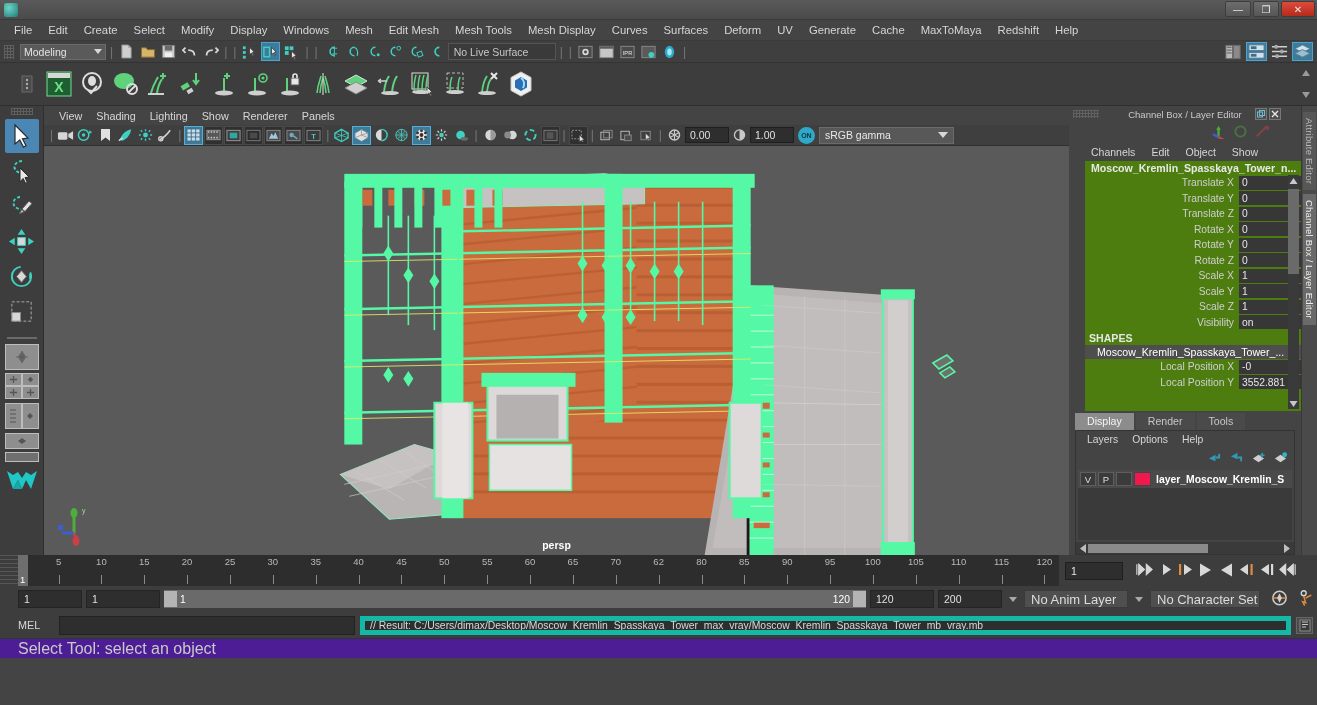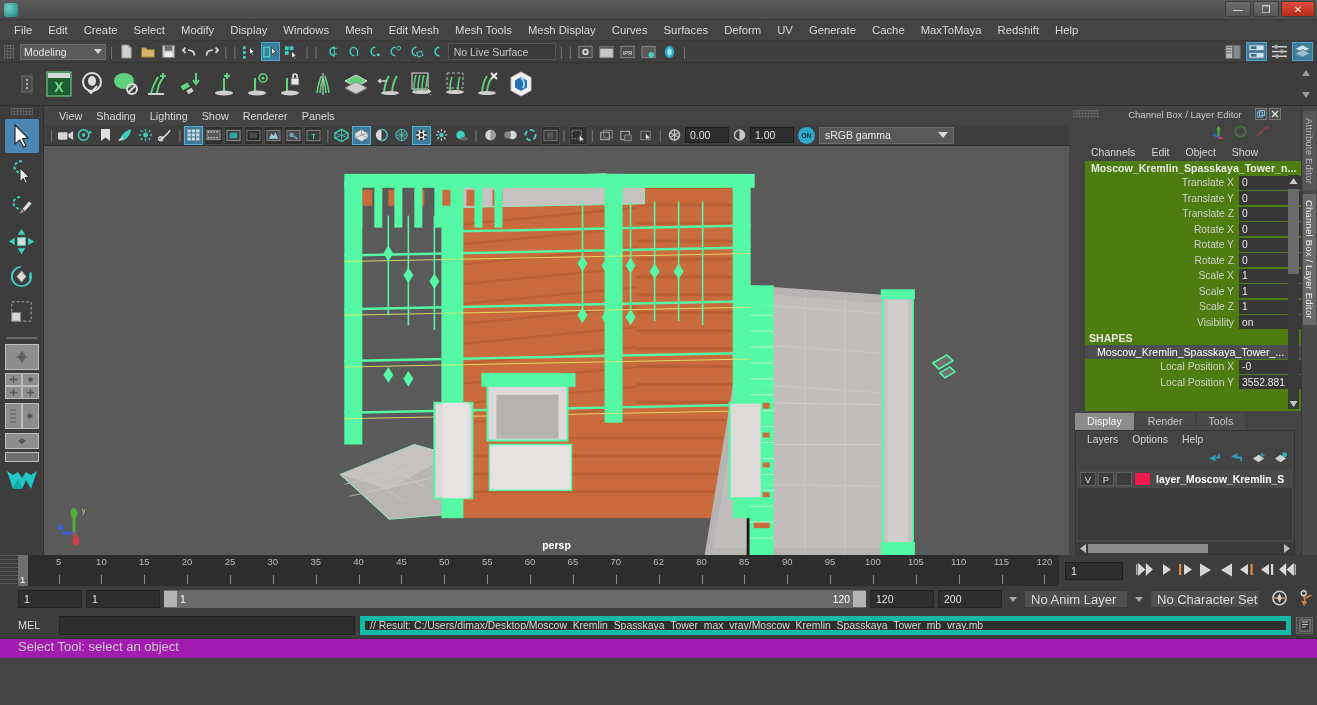--- a/index.html
+++ b/index.html
@@ -223,22 +223,22 @@
   
   .cmdrow { height:26px; background:#3d3d3d; display:flex; align-items:center; gap:5px; padding-left:18px; }
   .mel-label { font-size:10.8px; color:#d8d8d8; width:36px; }
   .mel-input { width:296px; height:19px; background:#2e2e2e; border:1px solid #222; }
   .mel-result { flex:1; height:19px; background:#2e2e2e; border:5px solid #14b8a6; color:#d8d8d8;
     font-size:10.4px; display:flex; align-items:center; padding-left:5px; overflow:hidden; white-space:nowrap; }
   .scriptbtn { width:17px;height:17px;border:1px solid #666;background:#4b4b4b;
     display:flex;align-items:center;justify-content:center; margin-right:4px;}
 
   
-  .helpline { height:20px; background:#a21caf; display:flex; align-items:flex-start; padding-left:18px;
-    font-size:13px; color:#c9c9c9; border-top:1px solid #333; }
+  .helpline { height:20px; background:#4c1d95; display:flex; align-items:flex-end; padding-left:18px;
+    font-size:16px; color:#c9c9c9; border-top:1px solid #333; }
 </style>
 </head>
 <body>
 
 <div class="app">
 
   <div class="titlebar">
     <div class="title-icon"></div>
     <div class="win-btns">
       <div class="win-btn">—</div>

